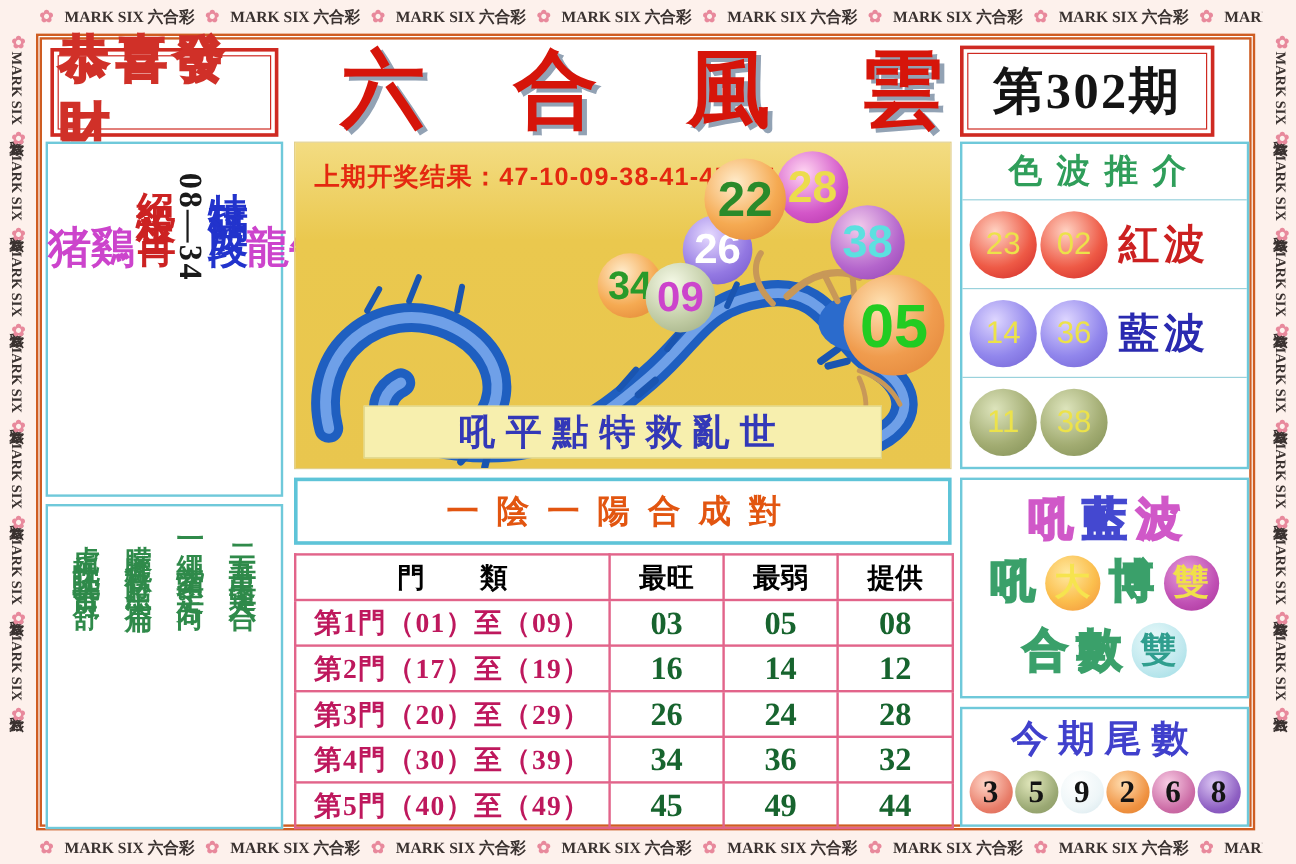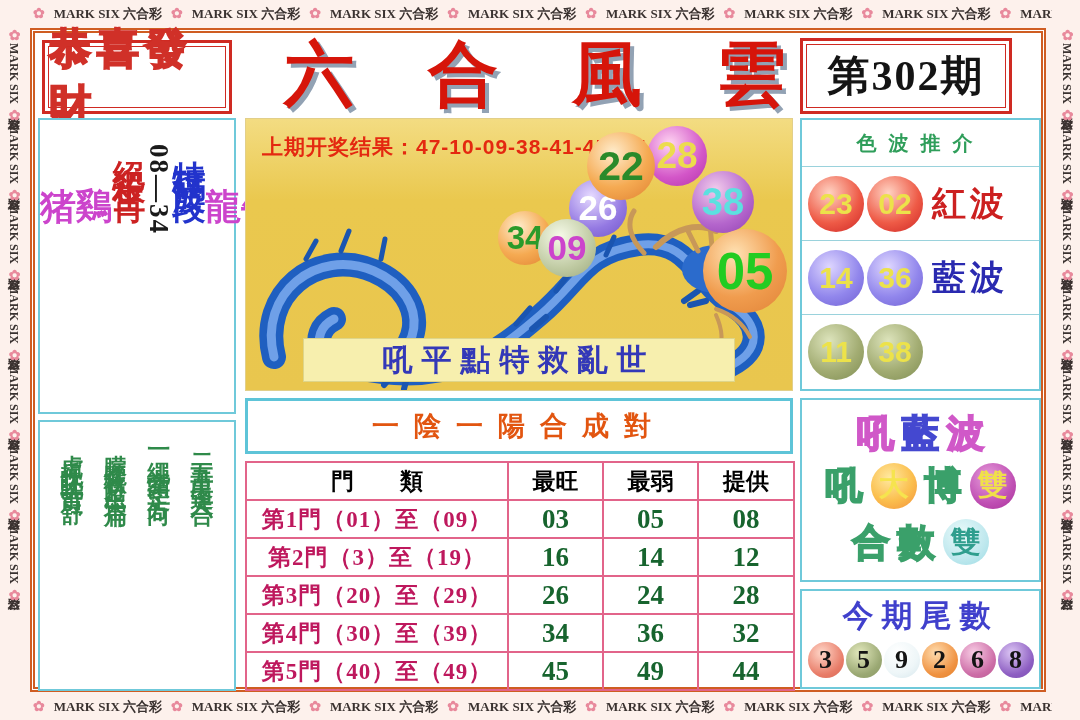--- a/index.html
+++ b/index.html
@@ -52,25 +52,25 @@
         font-weight:bold;font-family:"Liberation Sans",sans-serif;}
   .bg-orange{background:radial-gradient(circle at 38% 30%,#ffeccc 0%,#f5aa52 55%,#df8030 100%);}
   .bg-orange2{background:radial-gradient(circle at 38% 30%,#ffe2b4 0%,#f09c4e 55%,#e08236 100%);}
   .bg-magenta{background:radial-gradient(circle at 38% 30%,#ffd6f2 0%,#d356c8 60%,#b232a8 100%);}
   .bg-purple{background:radial-gradient(circle at 38% 30%,#e6daff 0%,#9378e2 60%,#7055c8 100%);}
   .bg-pale{background:radial-gradient(circle at 38% 30%,#f6fae8 0%,#bfca a2 60%,#9aa87e 100%);}
   .bg-pale{background:radial-gradient(circle at 38% 30%,#f6fae8 0%,#bfcaa2 60%,#9aa87e 100%);}
   .bg-violet{background:radial-gradient(circle at 38% 30%,#f2ccec 0%,#b465cc 60%,#9040b0 100%);}
   
   .wave-title{height:46px;display:flex;align-items:center;justify-content:center;border-bottom:1px solid #9ad2dc;
-        color:#2f9e5a;font-size:20px;font-weight:bold;letter-spacing:12px;font-family:"Liberation Serif",serif;}
+        color:#2f9e5a;font-size:28px;font-weight:bold;letter-spacing:12px;font-family:"Liberation Serif",serif;}
   .wave-row{height:73px;display:flex;align-items:center;padding-left:6px;border-bottom:1px solid #9ad2dc;}
   .wave-row:last-child{border-bottom:none;}
   .wave-ball{width:56px;height:56px;border-radius:50%;margin-right:3px;flex:0 0 auto;
-        display:flex;align-items:center;justify-content:center;font-size:30px;font-weight:bold;color:#ece24a;}
+        display:flex;align-items:center;justify-content:center;font-size:26px;font-weight:normal;color:#ece24a;}
   .wv-red{background:radial-gradient(circle at 38% 30%,#ffd2c2 0%,#ee5a46 58%,#cc2424 100%);}
   .wv-blue{background:radial-gradient(circle at 38% 30%,#ded6ff 0%,#9186ec 58%,#6f5fd2 100%);}
   .wv-green{background:radial-gradient(circle at 38% 30%,#dde4bc 0%,#a2ac72 58%,#7e8c52 100%);}
   .wave-label{font-size:34px;font-weight:bold;letter-spacing:4px;margin-left:6px;font-family:"Liberation Serif",serif;}
   
   .banner{border:3px solid #5ec4d8;display:flex;align-items:center;justify-content:center;
         font-size:27px;font-weight:bold;color:#e25510;letter-spacing:15px;font-family:"Liberation Serif",serif;}
   
   table.gate{border-collapse:collapse;width:100%;height:100%;table-layout:fixed;}
   table.gate td,table.gate th{border:2px solid #e2648a;text-align:center;vertical-align:middle;padding:0;}
@@ -278,21 +278,21 @@
             <td class="g-head">最弱</td>
             <td class="g-head">提供</td>
           </tr>
           <tr>
             <td class="g-label">第1門（01）至（09）</td>
             <td class="g-val">03</td>
             <td class="g-val">05</td>
             <td class="g-val">08</td>
           </tr>
           <tr>
-            <td class="g-label">第2門（3）至（19）</td>
+            <td class="g-label">第2門（17）至（19）</td>
             <td class="g-val">16</td>
             <td class="g-val">14</td>
             <td class="g-val">12</td>
           </tr>
           <tr>
             <td class="g-label">第3門（20）至（29）</td>
             <td class="g-val">26</td>
             <td class="g-val">24</td>
             <td class="g-val">28</td>
           </tr>

